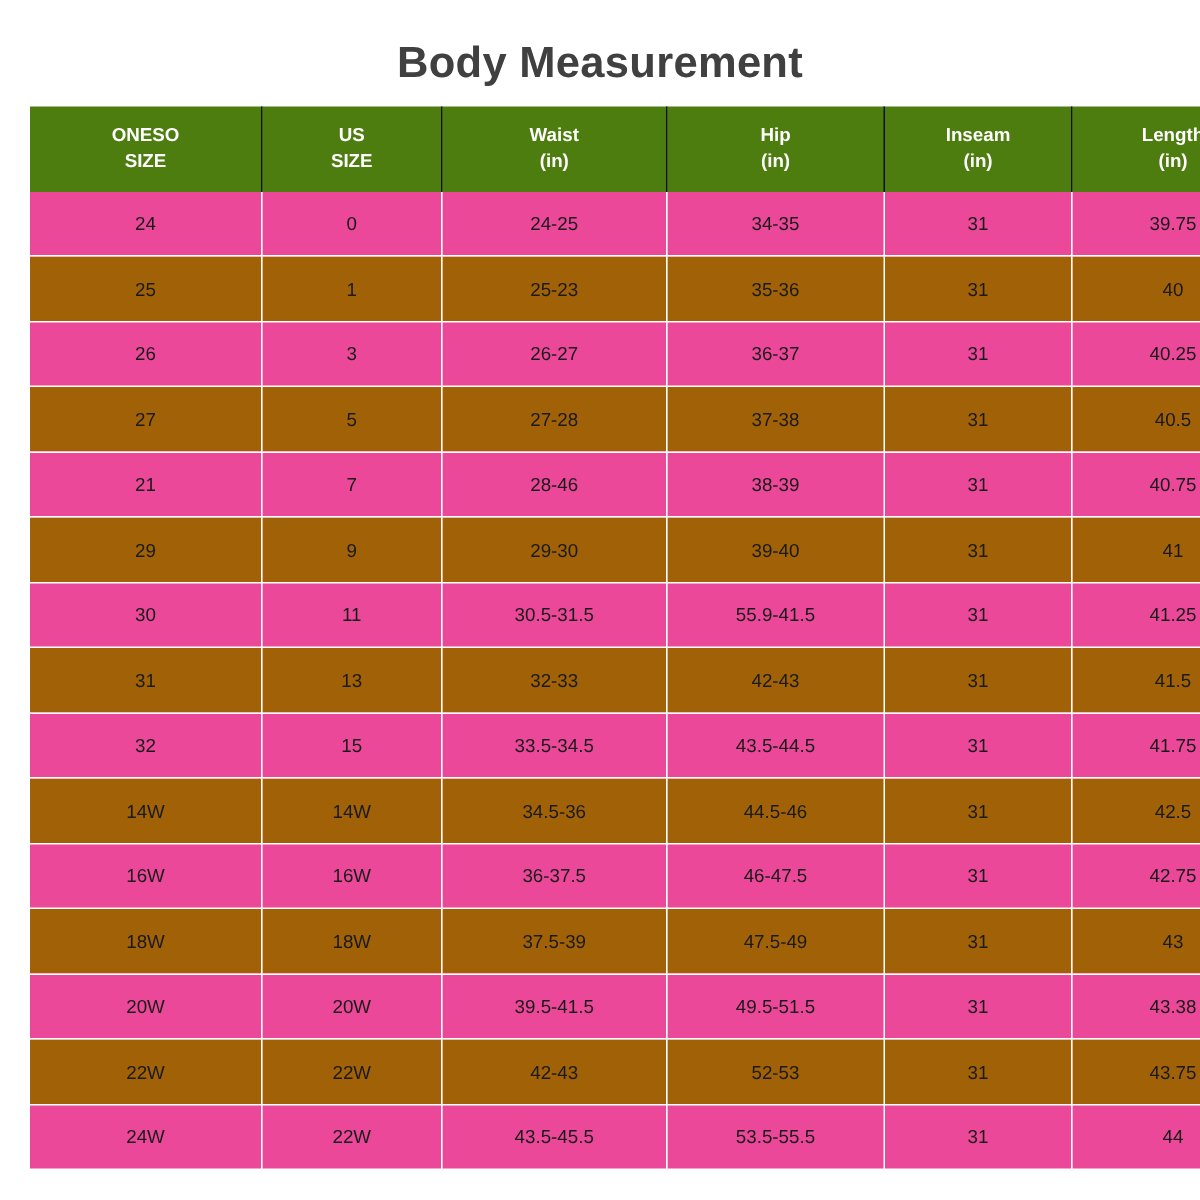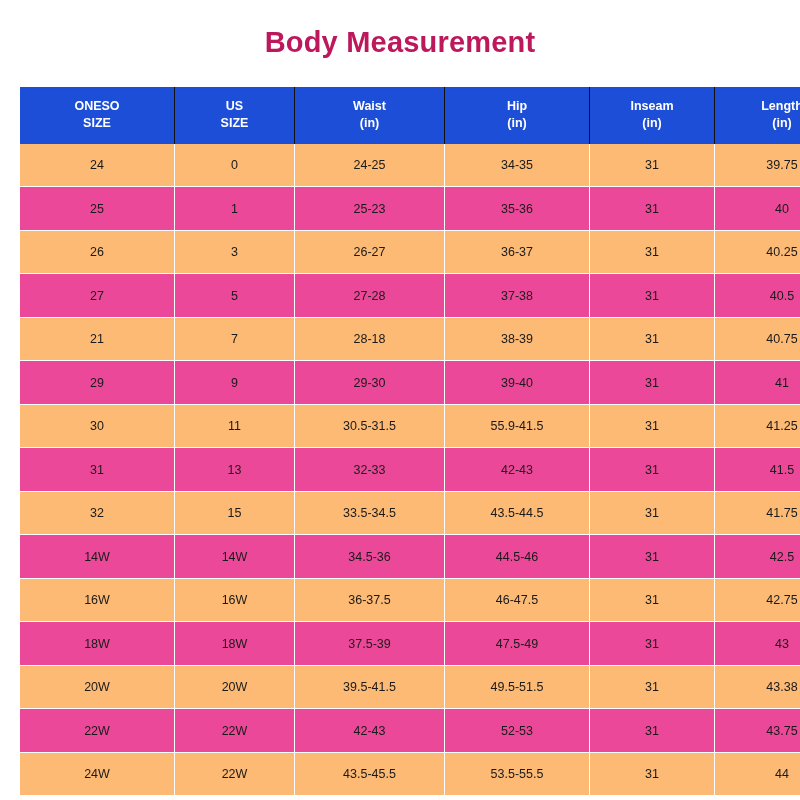--- a/index.html
+++ b/index.html
@@ -22,34 +22,34 @@
     display: flex;
     flex-direction: column;
     align-items: center;
   }
   .title {
     font-size: 29px;
     font-weight: bold;
     letter-spacing: 0.2px;
     text-align: center;
     margin-top: 26px;
-    margin-bottom: 28px;
-    color: #be185d;
+    margin-bottom: 12px;
+    color: #404040;
   }
   .table-wrap {
     width: 760px;
     margin: 0 auto;
   }
   table.size-table {
     width: 760px;
     border-collapse: collapse;
     table-layout: fixed;
   }
   table.size-table th {
-    background: #1d4ed8;
+    background: #4d7c0f;
     color: #ffffff;
     font-size: 12.5px;
     font-weight: bold;
     text-align: center;
     padding: 11px 2px 12px 2px;
     line-height: 1.35;
     border-right: 1px solid #111111;
     vertical-align: middle;
   }
   table.size-table th:last-child {
@@ -59,24 +59,24 @@
     font-size: 12.5px;
     text-align: center;
     padding: 0;
     height: 42.5px;
     border-right: 1px solid #ffffff;
     border-bottom: 1px solid #ffffff;
     vertical-align: middle;
     color: #1a1a1a;
   }
   table.size-table tr.row-odd td {
-    background: #fdba74;
+    background: #ec4899;
   }
   table.size-table tr.row-even td {
-    background: #ec4899;
+    background: #a16207;
   }
   table.size-table tr td:last-child {
     border-right: none;
   }
   .col-0 { width: 150px; }
   .col-1 { width: 115px; }
   .col-2 { width: 145px; }
   .col-3 { width: 140px; }
   .col-4 { width: 120px; }
   .col-5 { width: 130px; }
@@ -132,21 +132,21 @@
             <td class="col-0">27</td>
             <td class="col-1">5</td>
             <td class="col-2">27-28</td>
             <td class="col-3">37-38</td>
             <td class="col-4">31</td>
             <td class="col-5">40.5</td>
           </tr>
           <tr class="row-odd">
             <td class="col-0">21</td>
             <td class="col-1">7</td>
-            <td class="col-2">28-18</td>
+            <td class="col-2">28-46</td>
             <td class="col-3">38-39</td>
             <td class="col-4">31</td>
             <td class="col-5">40.75</td>
           </tr>
           <tr class="row-even">
             <td class="col-0">29</td>
             <td class="col-1">9</td>
             <td class="col-2">29-30</td>
             <td class="col-3">39-40</td>
             <td class="col-4">31</td>

